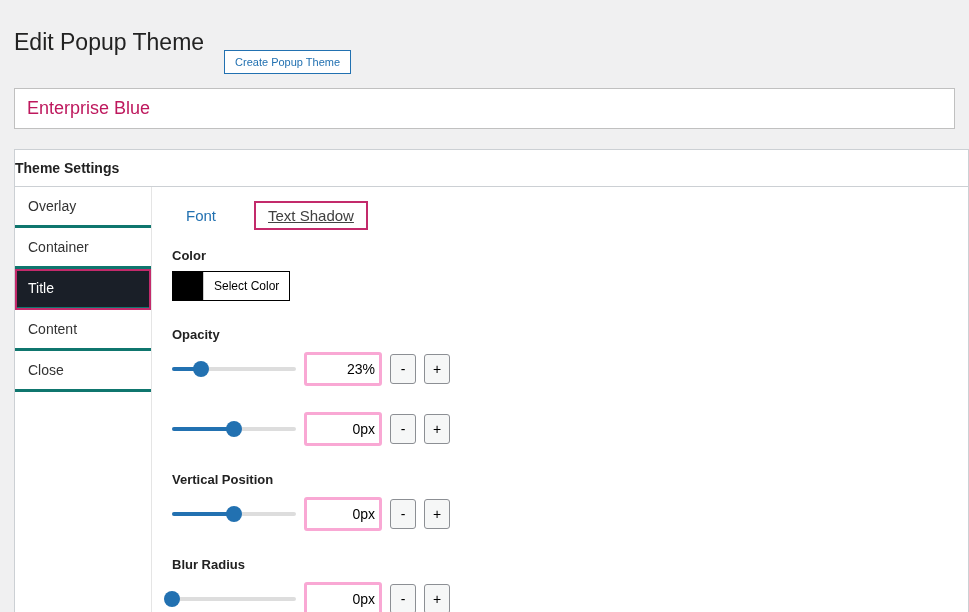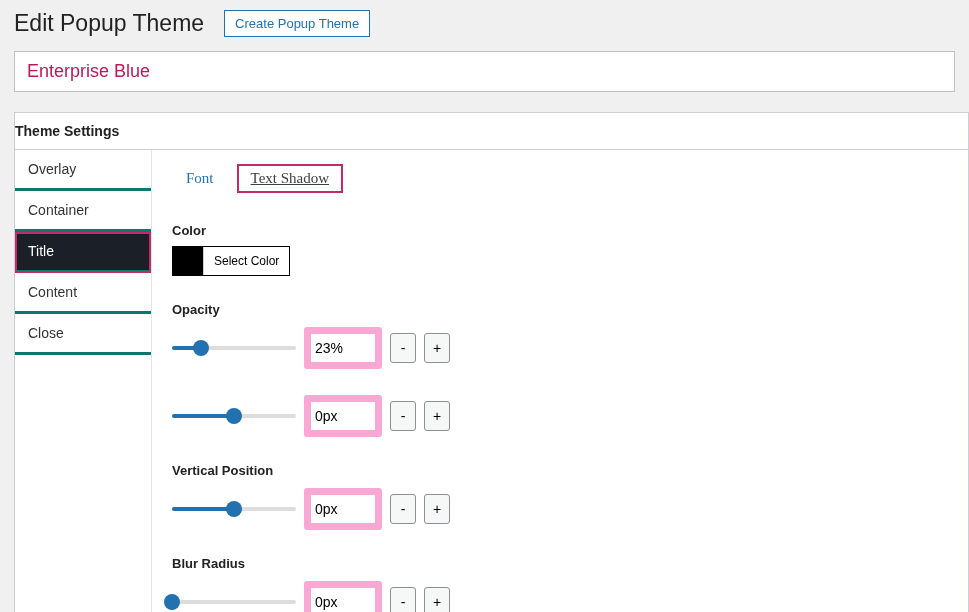--- a/index.html
+++ b/index.html
@@ -1,50 +1,50 @@
 <!DOCTYPE html>
 <html><head>
 <meta charset="utf-8">
 <style>
   * { box-sizing: border-box; }
   html, body { margin: 0; padding: 0; font-family: -apple-system, "Segoe UI", Arial, sans-serif; background: #f0f0f1; color: #222; }
   .wrap { padding: 10px 0 0 14px; }
   .header { display: flex; align-items: center; gap: 20px; margin-bottom: 14px; }
   .header h1 { font-size: 23px; font-weight: 400; margin: 0; }
-  .btn-create { border: 1px solid #2271b1; color: #2271b1; background: #fff; font-size: 13px; padding: 5px 10px; cursor: pointer; }
+  .btn-create { border: 1px solid #2271b1; color: #2271b1; background: #fff; font-size: 11px; padding: 5px 10px; cursor: pointer; margin-top: 40px; }
   .title-field { width: calc(100% - 14px); padding: 8px 12px; font-size: 18px; border: 1px solid #c0c0c0; background: #fff; color: #be185d; outline: none; line-height: 1.3; }
 
   .panel { border: 1px solid #ccd0d4; background: #fff; margin-top: 20px; margin-right: 0; }
   .panel-head { padding: 10px 0; font-size: 14px; font-weight: 600; border-bottom: 1px solid #ccd0d4; }
 
   .panel-body { display: flex; }
   .sidebar { width: 137px; border-right: 1px solid #e5e5e5; }
   .side-item { padding: 11px 13px; font-size: 14px; color: #333; border-bottom: 3px solid #0f766e; cursor: pointer; }
   .side-item.active { background: #1a1f28; color: #fff; outline: 2px solid #c32a6b; outline-offset: -2px; }
 
   .content { flex: 1; padding: 14px 20px 20px 20px; }
-  .tabs { display: flex; gap: 9px; margin-bottom: 30px; font-family: Liberation Serif, serif; }
+  .tabs { display: flex; gap: 24px; margin-bottom: 18px; }
   .tab { padding: 6px 14px; font-size: 15px; cursor: pointer; }
   .tab.inactive { color: #2271b1; text-decoration: none; }
   .tab.active { color: #404040; text-decoration: underline; border: 2px solid #c32a6b; padding: 4px 12px; }
 
   .section-label { font-size: 13px; font-weight: 600; margin-bottom: 8px; }
   .section { margin-bottom: 26px; }
 
   .color-row { display: flex; align-items: stretch; width: fit-content; border: 1px solid #000; }
   .swatch { width: 30px; height: 28px; background: #000; }
   .swatch-btn { font-size: 12px; padding: 0 10px; background: #fff; border: none; border-left: 1px solid #ccc; cursor: pointer; display: flex; align-items: center; }
 
   .slider-section .section-label { margin-bottom: 10px; }
   .slider-row { display: flex; align-items: center; gap: 8px; }
   .slider-wrap { width: 124px; height: 18px; position: relative; display: flex; align-items: center; }
   .track { position: absolute; height: 4px; width: 100%; background: #ddd; border-radius: 2px; }
   .fill { position: absolute; height: 4px; background: #2271b1; border-radius: 2px; }
   .thumb { position: absolute; width: 16px; height: 16px; background: #2271b1; border-radius: 50%; top: 1px; transform: translateX(-8px); }
-  .value-input { width: 78px; text-align: left; font-size: 14px; padding: 6px 4px; border: 7px solid #f9a8d4; border-radius: 3px; }
+  .value-input { width: 78px; text-align: right; font-size: 14px; padding: 6px 4px; border: 3px solid #f9a8d4; border-radius: 3px; }
   .step-btn { width: 26px; height: 30px; border: 1px solid #8c8f94; background: #f6f7f7; cursor: pointer; font-size: 14px; border-radius: 3px; display:flex; align-items:center; justify-content:center; }
 </style>
 </head>
 <body>
 
 <div class="wrap">
   <div class="header">
     <h1>Edit Popup Theme</h1>
     <button class="btn-create">Create Popup Theme</button>
   </div>

